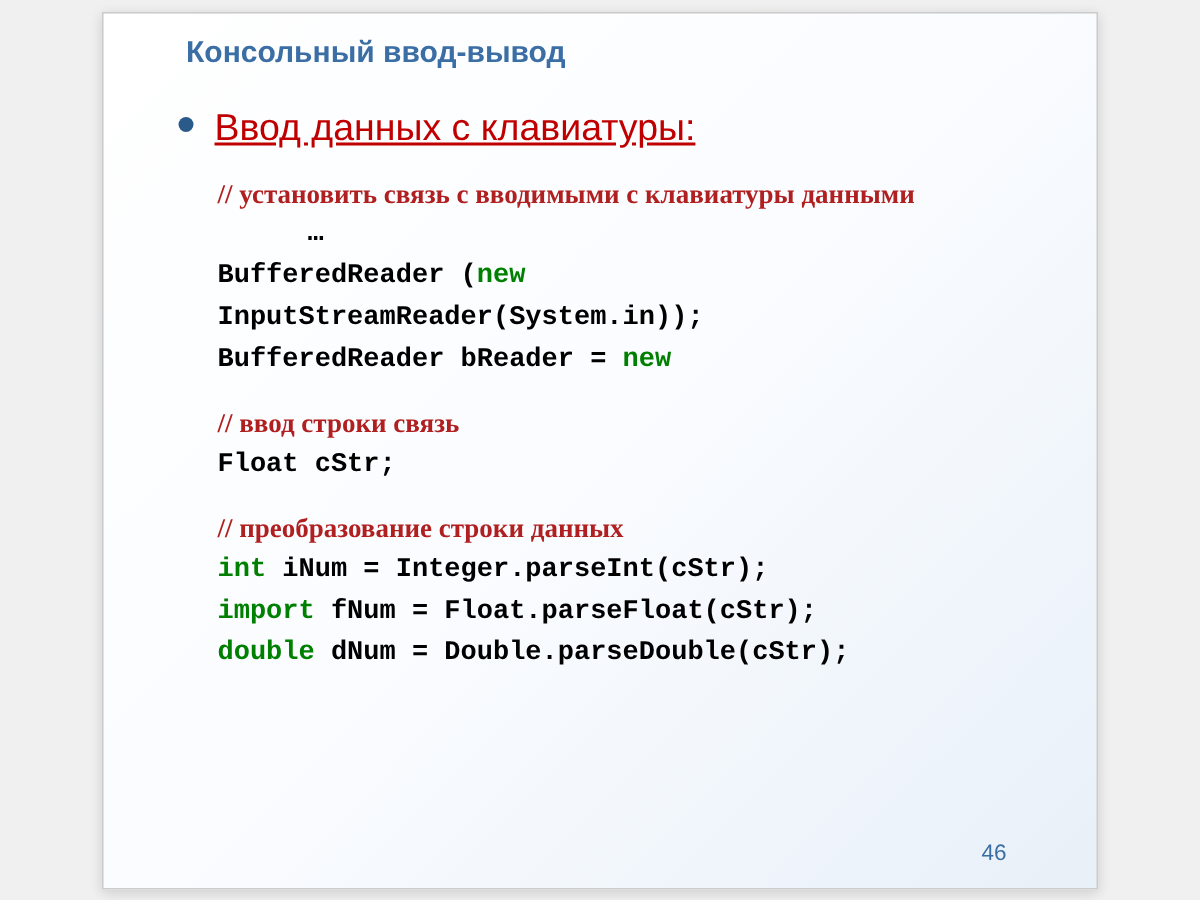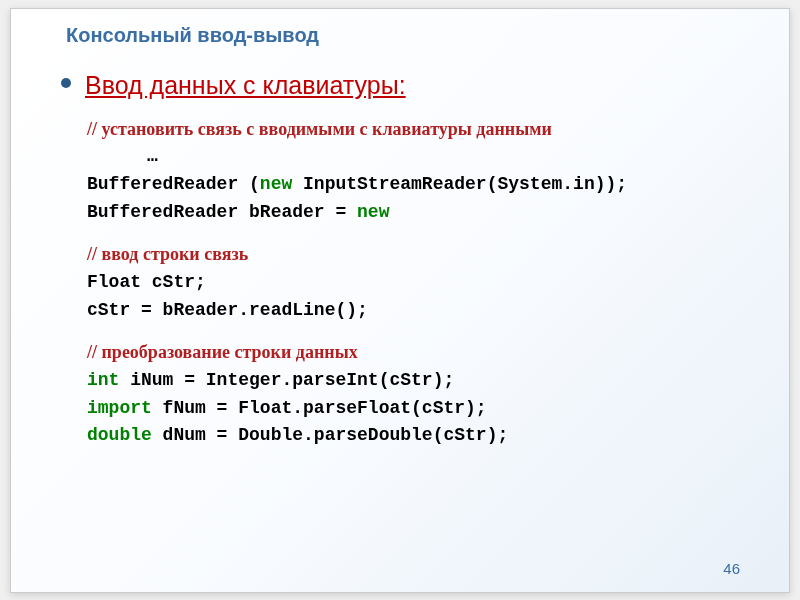--- a/index.html
+++ b/index.html
@@ -6,21 +6,21 @@
     body {
       width: 800px;
       height: 600px;
       background: #f0f0f0;
       display: flex;
       align-items: center;
       justify-content: center;
       font-family: Arial, sans-serif;
     }
     .slide-wrapper {
-      width: 780px;
+      width: 664px;
       height: 585px;
       background: linear-gradient(135deg, #ffffff 0%, #fafcff 50%, #e8f0f8 100%);
       border: 1px solid #ccc;
       box-shadow: 0 2px 8px rgba(0,0,0,0.15);
       padding: 15px 55px 10px 50px;
       position: relative;
     }
     .slide-title {
       color: #3a6ea5;
       font-size: 20px;
@@ -65,21 +65,21 @@
     }
     .keyword {
       color: #008000;
     }
     .block {
       margin-bottom: 14px;
     }
     .page-number {
       position: absolute;
       bottom: 15px;
-      right: 49px;
+      right: 60px;
       color: #3a6ea5;
       font-size: 15px;
     }
     .ellipsis {
       margin-left: 60px;
     }
   </style>
 </head>
 <body>
 
@@ -96,21 +96,20 @@
     <div class="block">
       <div class="comment">// установить связь с  вводимыми с клавиатуры данными</div>
       <div class="code-line ellipsis">…</div>
       <div class="code-line"><span>BufferedReader (</span><span class="keyword">new</span><span> InputStreamReader(System.in));</span></div>
       <div class="code-line"><span>BufferedReader bReader = </span><span class="keyword">new</span></div>
     </div>
 
     <div class="block">
       <div class="comment">// ввод строки связь</div>
       <div class="code-line">Float cStr;</div>
-      <div class="code-line">cStr = bReader.readLine();</div>
     </div>
 
     <div class="block">
       <div class="comment">// преобразование строки данных</div>
       <div class="code-line"><span class="keyword">int</span><span> iNum = Integer.parseInt(cStr);</span></div>
       <div class="code-line"><span class="keyword">import</span><span> fNum = Float.parseFloat(cStr);</span></div>
       <div class="code-line"><span class="keyword">double</span><span> dNum = Double.parseDouble(cStr);</span></div>
     </div>
 
   </div>

